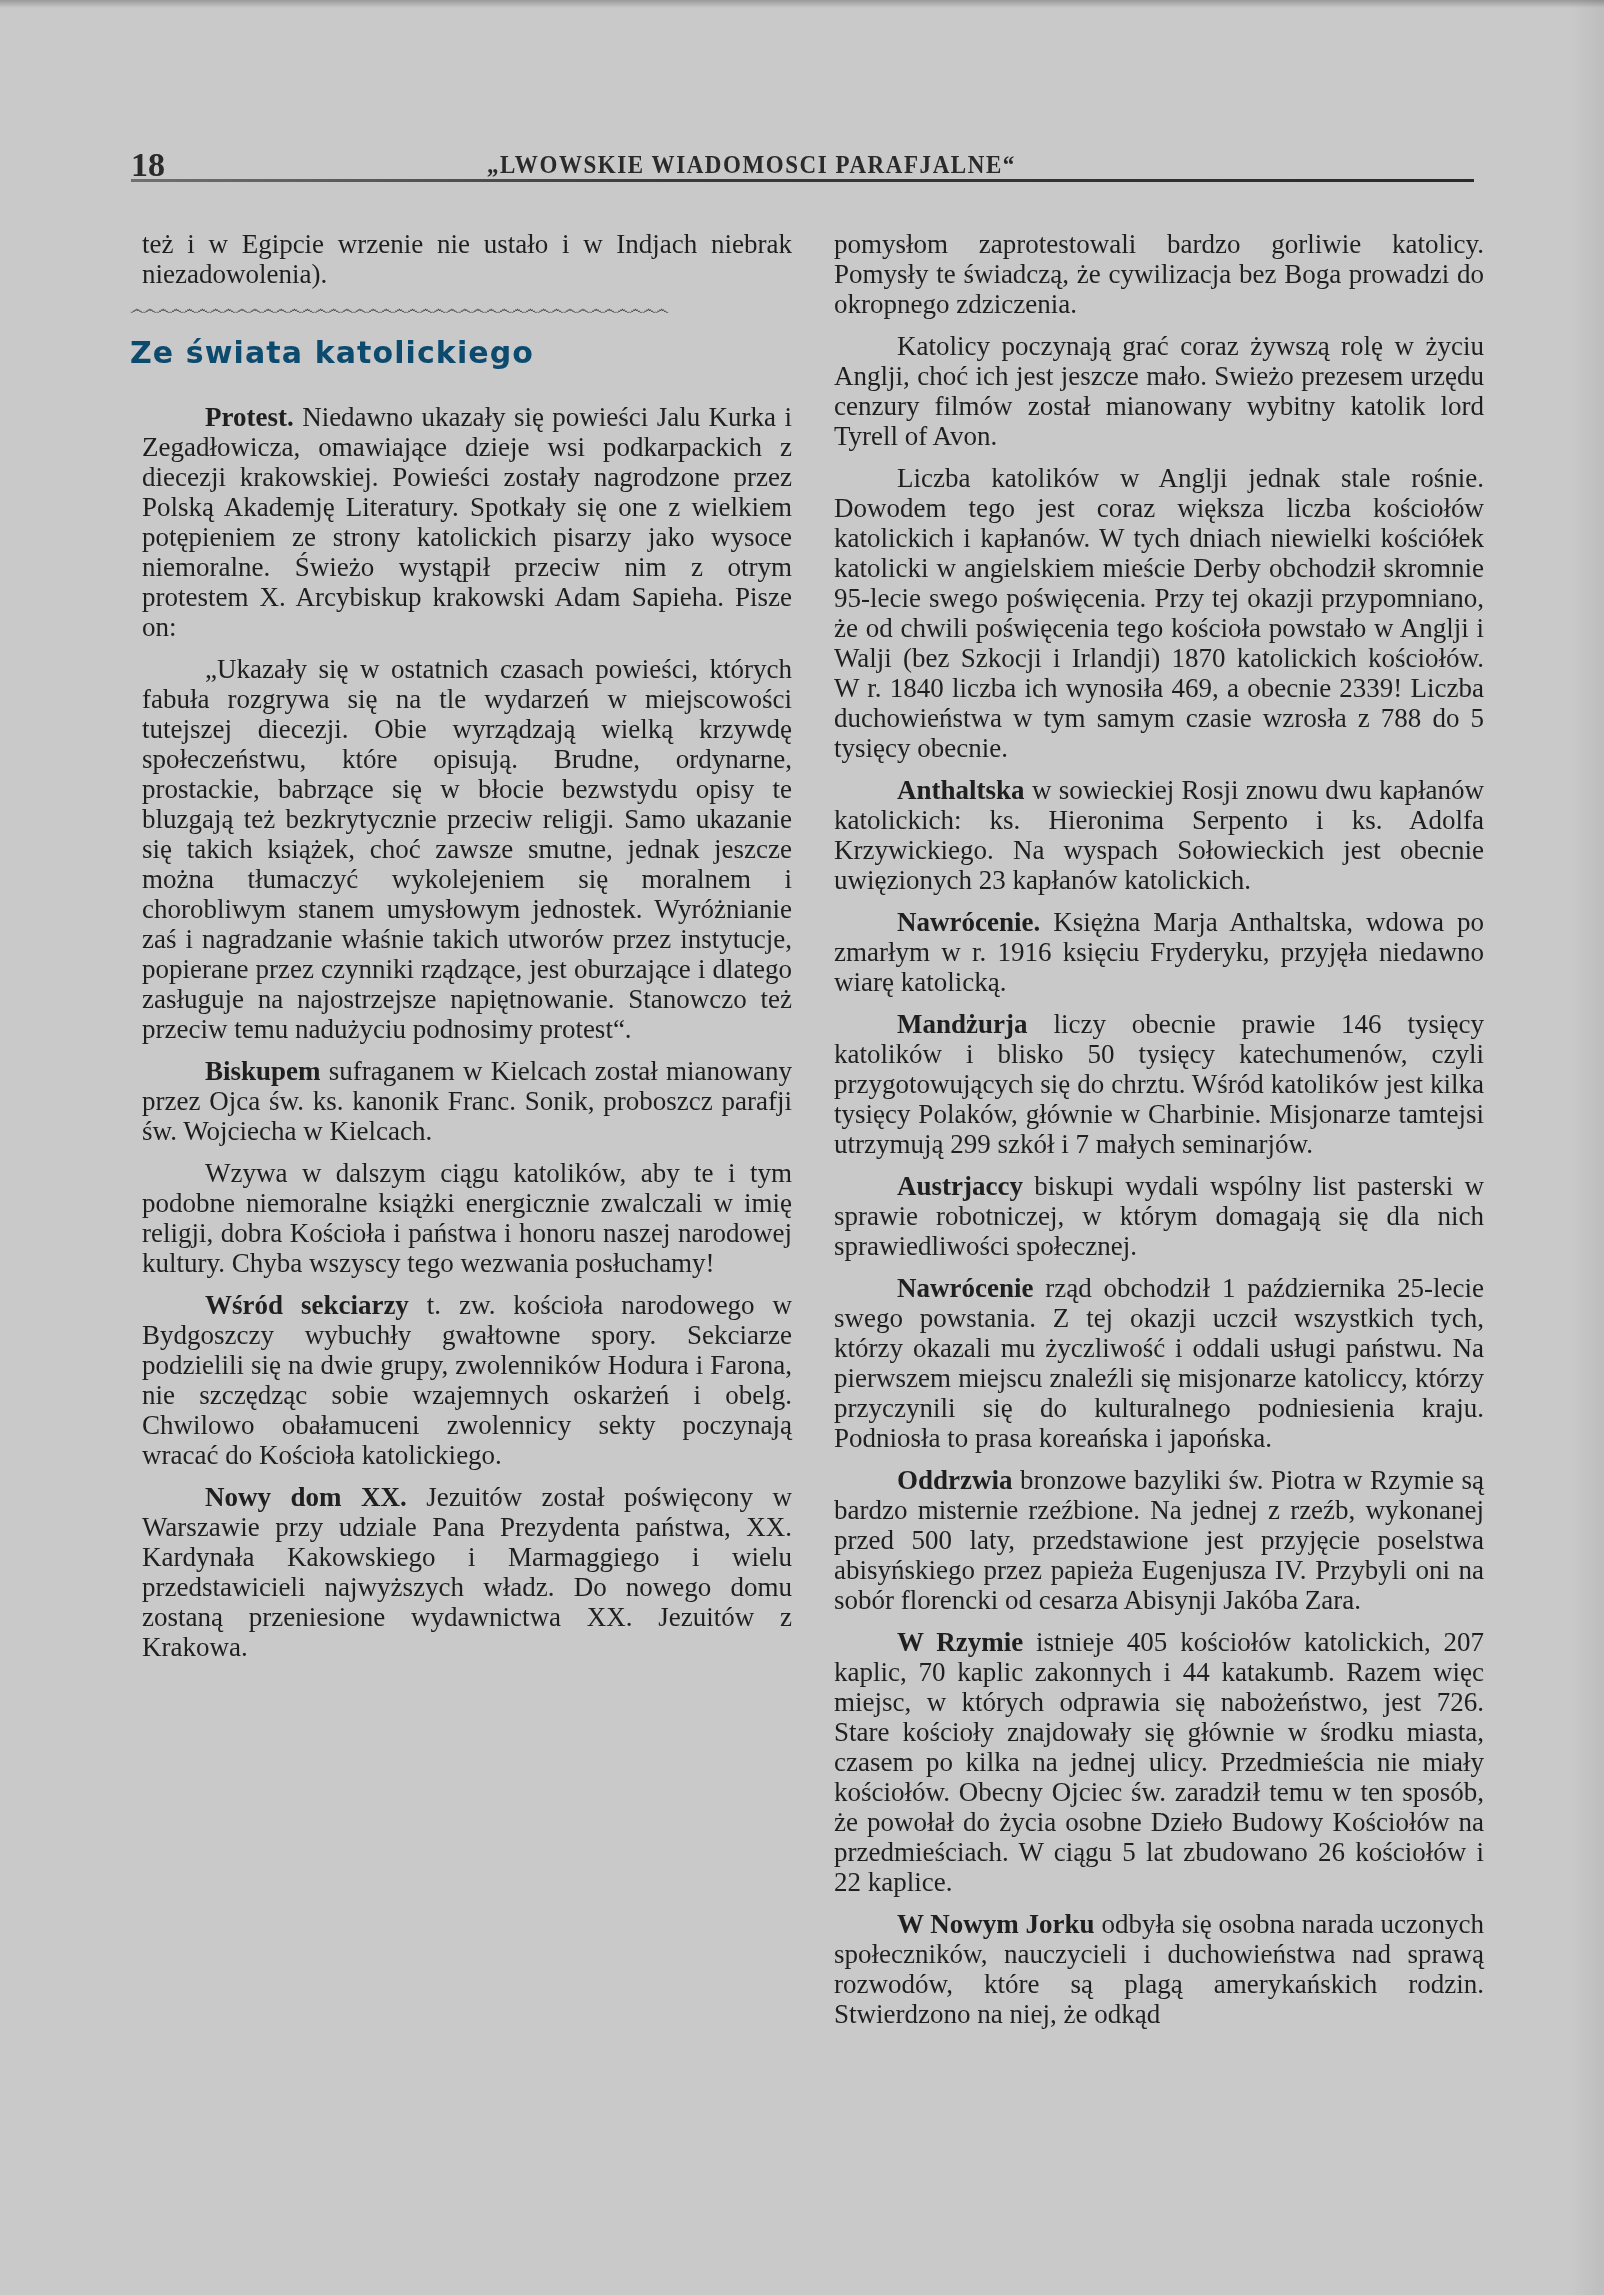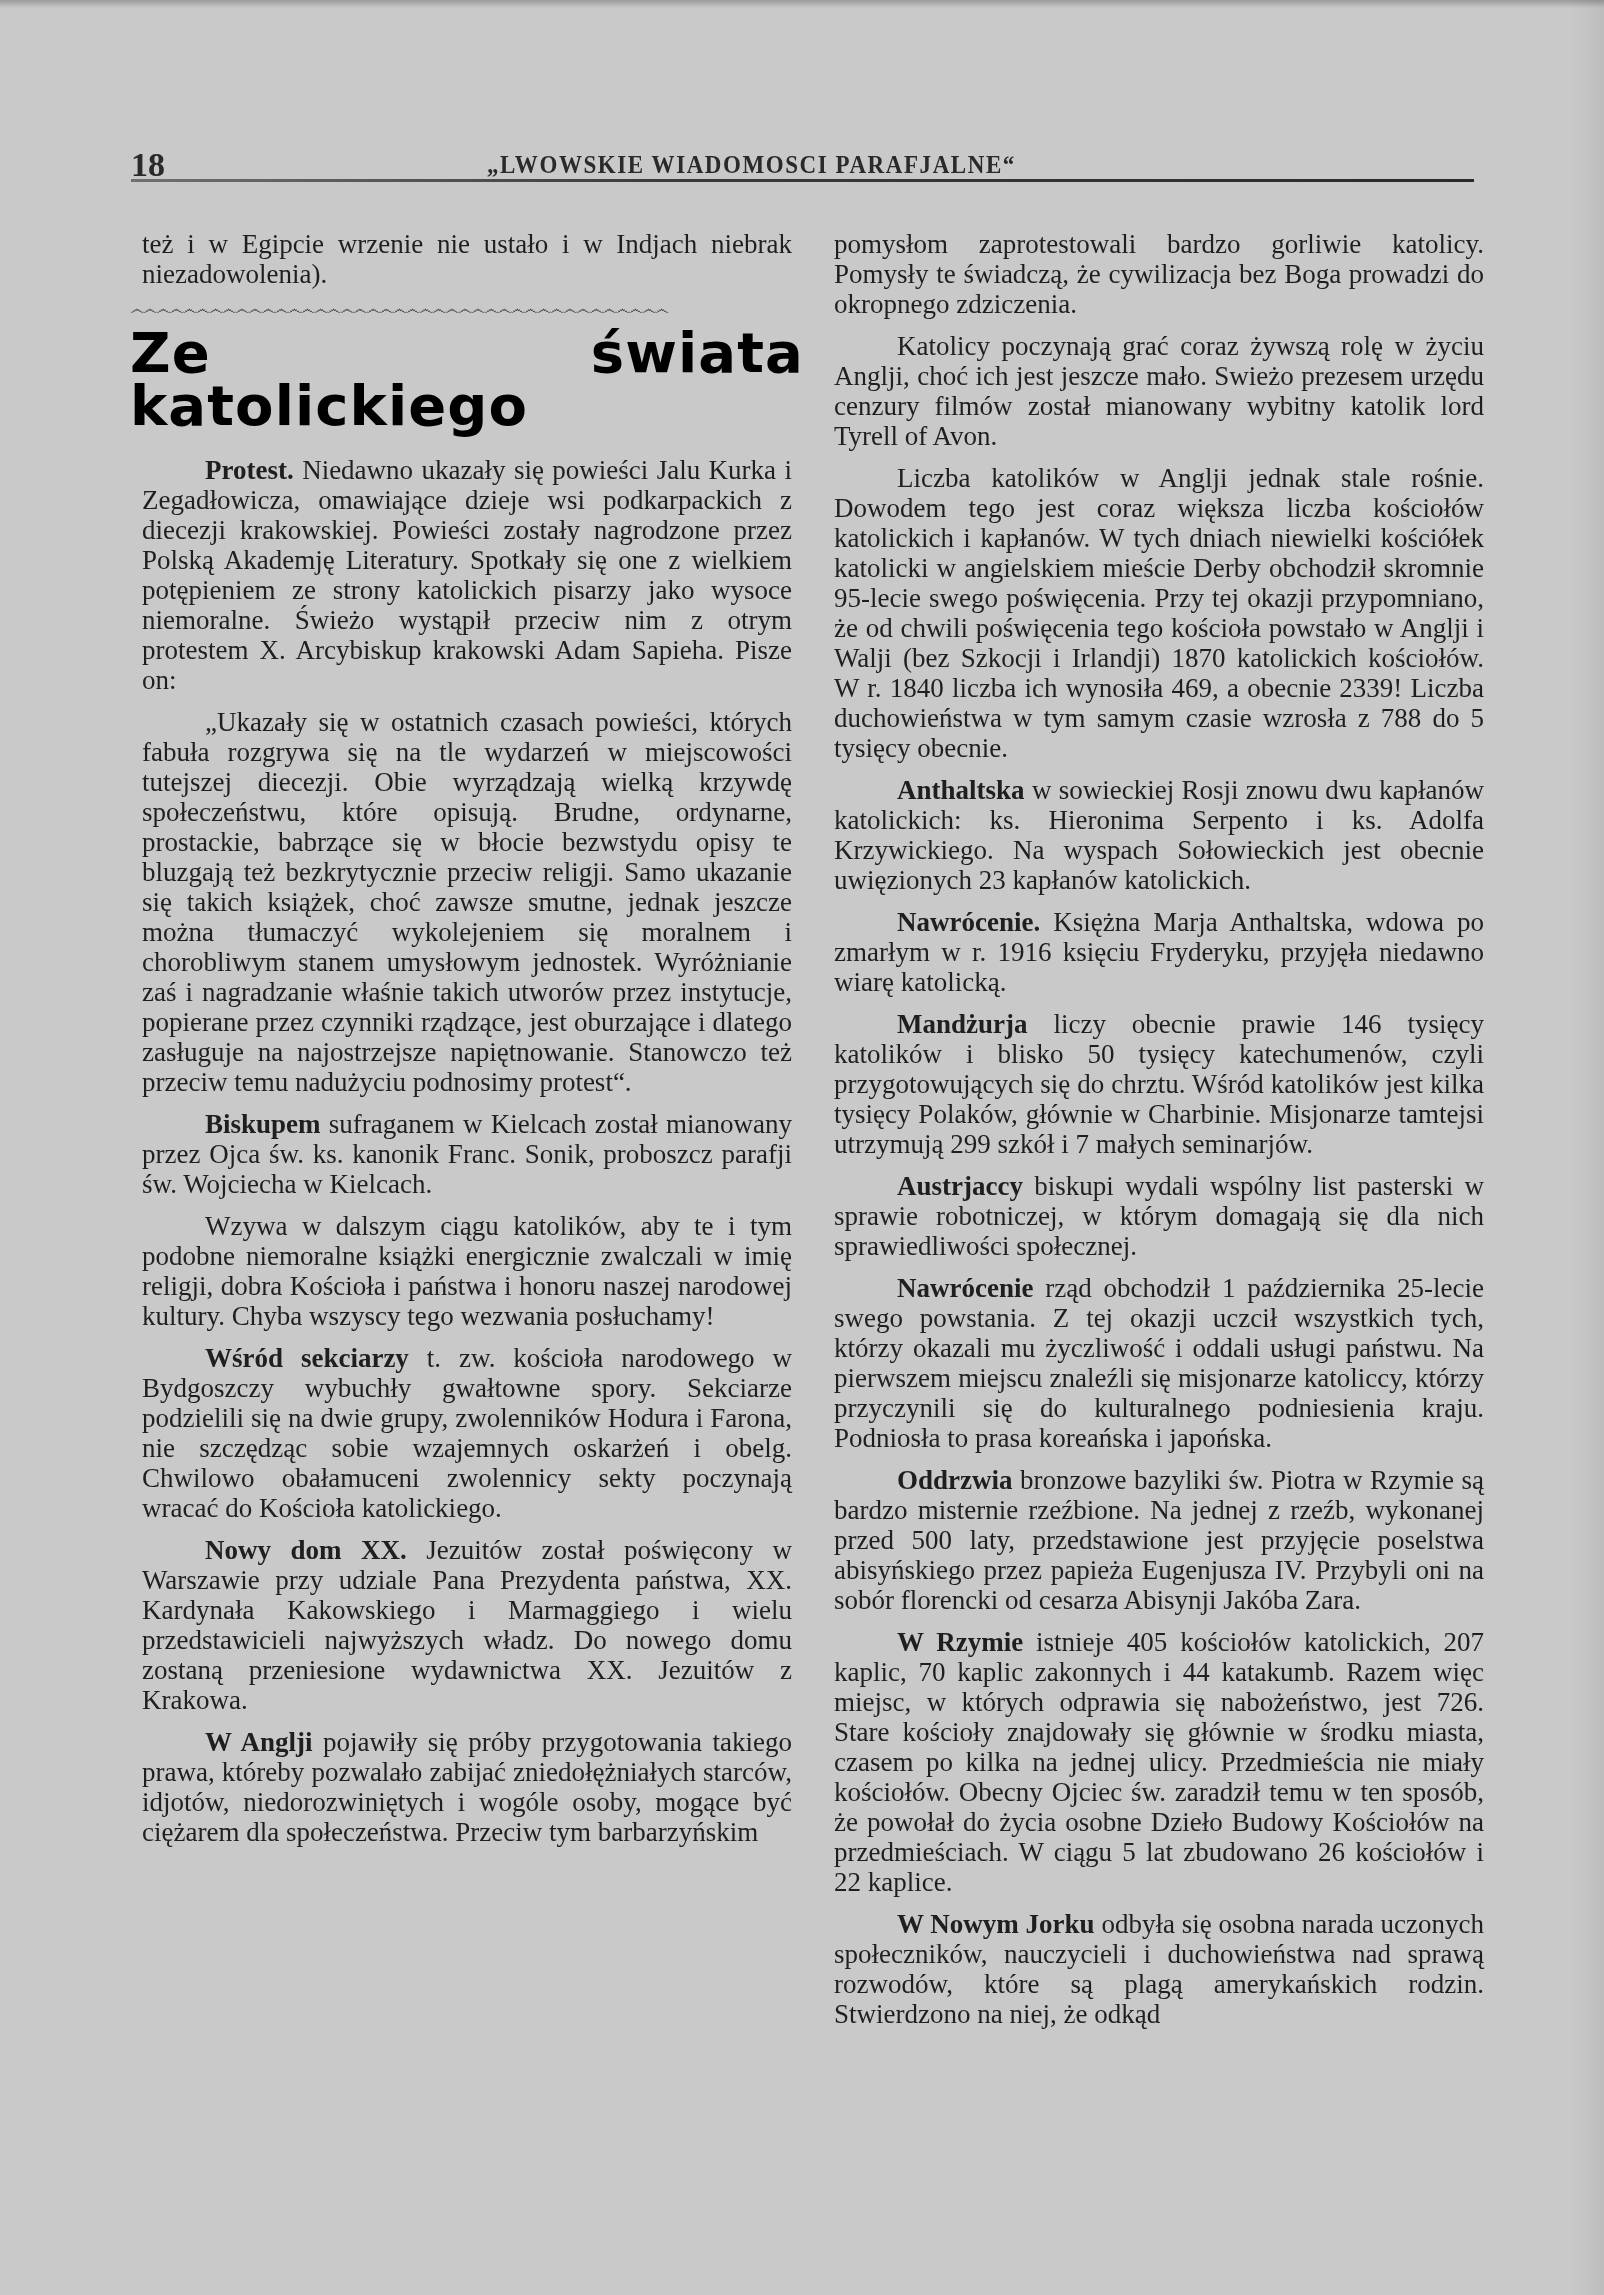--- a/index.html
+++ b/index.html
@@ -46,21 +46,21 @@
   .para.gap { margin-top: 4.6px; }
   .lead { font-weight: bold; }
   .ornament {
     margin: 6.9px 0 5.7px 0; height: 17px;
     font-family: "DejaVu Sans Mono", monospace; font-size: 15px; line-height: 17px;
     letter-spacing: -1.1px; color: #3a3a3a; overflow: hidden; white-space: nowrap;
   }
   .section-title {
     margin: 8px 0 23px 0;
     font-family: "DejaVu Sans", sans-serif; font-weight: bold;
-    font-size: 56px; line-height: 53px; letter-spacing: 1.1px; color: #000000;
+    font-size: 30px; line-height: 53px; letter-spacing: 1.1px; color: #0c4a6e;
   }
 </style>
 </head>
 <body>
 
 <div class="page-edge"></div>
 <div class="right-shadow"></div>
 
 <div class="header">
   <span class="page-number">18</span>
@@ -72,21 +72,20 @@
   <p class="para noindent">też i w Egipcie wrzenie nie ustało i w Indjach niebrak niezadowolenia).</p>
   <div class="ornament">෴෴෴෴෴෴෴෴෴෴෴෴෴෴෴෴෴෴෴෴෴෴෴෴෴෴෴෴෴෴෴෴෴෴෴෴෴෴෴෴෴</div>
   <div class="section-title">Ze świata katolickiego</div>
 
   <p class="para"><span class="lead">Protest.</span><span> Niedawno ukazały się powieści Jalu Kurka i Zegadłowicza, omawiające dzieje wsi podkarpackich z diecezji krakowskiej. Powieści zostały nagrodzone przez Polską Akademję Literatury. Spotkały się one z wielkiem potępieniem ze strony katolickich pisarzy jako wysoce niemoralne. Świeżo wystąpił przeciw nim z otrym protestem X. Arcybiskup krakowski Adam Sapieha. Pisze on:</span></p>
   <p class="para"><span>„Ukazały się w ostatnich czasach powieści, których fabuła rozgrywa się na tle wydarzeń w miejscowości tutejszej diecezji. Obie wyrządzają wielką krzywdę społeczeństwu, które opisują. Brudne, ordynarne, prostackie, babrzące się w błocie bezwstydu opisy te bluzgają też bezkrytycznie przeciw religji. Samo ukazanie się takich książek, choć zawsze smutne, jednak jeszcze można tłumaczyć wykolejeniem się moralnem i chorobliwym stanem umysłowym jednostek. Wyróżnianie zaś i nagradzanie właśnie takich utworów przez instytucje, popierane przez czynniki rządzące, jest oburzające i dlatego zasługuje na najostrzejsze napiętnowanie. Stanowczo też przeciw temu nadużyciu podnosimy protest“.</span></p>
   <p class="para gap"><span class="lead">Biskupem</span><span> sufraganem w Kielcach został mianowany przez Ojca św. ks. kanonik Franc. Sonik, proboszcz parafji św. Wojciecha w Kielcach.</span></p>
   <p class="para"><span>Wzywa w dalszym ciągu katolików, aby te i tym podobne niemoralne książki energicznie zwalczali w imię religji, dobra Kościoła i państwa i honoru naszej narodowej kultury. Chyba wszyscy tego wezwania posłuchamy!</span></p>
   <p class="para gap"><span class="lead">Wśród sekciarzy</span><span> t. zw. kościoła narodowego w Bydgoszczy wybuchły gwałtowne spory. Sekciarze podzielili się na dwie grupy, zwolenników Hodura i Farona, nie szczędząc sobie wzajemnych oskarżeń i obelg. Chwilowo obałamuceni zwolennicy sekty poczynają wracać do Kościoła katolickiego.</span></p>
   <p class="para gap"><span class="lead">Nowy dom XX.</span><span> Jezuitów został poświęcony w Warszawie przy udziale Pana Prezydenta państwa, XX. Kardynała Kakowskiego i Marmaggiego i wielu przedstawicieli najwyższych władz. Do nowego domu zostaną przeniesione wydawnictwa XX. Jezuitów z Krakowa.</span></p>
-  <p class="para gap"><span class="lead">W Anglji</span><span> pojawiły się próby przygotowania takiego prawa, któreby pozwalało zabijać zniedołężniałych starców, idjotów, niedorozwiniętych i wogóle osoby, mogące być ciężarem dla społeczeństwa. Przeciw tym barbarzyńskim</span></p>
 </div>
 
 <div class="column col-right">
   <p class="para noindent"><span>pomysłom zaprotestowali bardzo gorliwie katolicy. Pomysły te świadczą, że cywilizacja bez Boga prowadzi do okropnego zdziczenia.</span></p>
   <p class="para"><span>Katolicy poczynają grać coraz żywszą rolę w życiu Anglji, choć ich jest jeszcze mało. Swieżo prezesem urzędu cenzury filmów został mianowany wybitny katolik lord Tyrell of Avon.</span></p>
   <p class="para"><span>Liczba katolików w Anglji jednak stale rośnie. Dowodem tego jest coraz większa liczba kościołów katolickich i kapłanów. W tych dniach niewielki kościółek katolicki w angielskiem mieście Derby obchodził skromnie 95-lecie swego poświęcenia. Przy tej okazji przypomniano, że od chwili poświęcenia tego kościoła powstało w Anglji i Walji (bez Szkocji i Irlandji) 1870 katolickich kościołów. W r. 1840 liczba ich wynosiła 469, a obecnie 2339! Liczba duchowieństwa w tym samym czasie wzrosła z 788 do 5 tysięcy obecnie.</span></p>
   <p class="para gap"><span class="lead">Anthaltska</span><span> w sowieckiej Rosji znowu dwu kapłanów katolickich: ks. Hieronima Serpento i ks. Adolfa Krzywickiego. Na wyspach Sołowieckich jest obecnie uwięzionych 23 kapłanów katolickich.</span></p>
   <p class="para gap"><span class="lead">Nawrócenie.</span><span> Księżna Marja Anthaltska, wdowa po zmarłym w r. 1916 księciu Fryderyku, przyjęła niedawno wiarę katolicką.</span></p>
   <p class="para gap"><span class="lead">Mandżurja</span><span> liczy obecnie prawie 146 tysięcy katolików i blisko 50 tysięcy katechumenów, czyli przygotowujących się do chrztu. Wśród katolików jest kilka tysięcy Polaków, głównie w Charbinie. Misjonarze tamtejsi utrzymują 299 szkół i 7 małych seminarjów.</span></p>
   <p class="para gap"><span class="lead">Austrjaccy</span><span> biskupi wydali wspólny list pasterski w sprawie robotniczej, w którym domagają się dla nich sprawiedliwości społecznej.</span></p>

